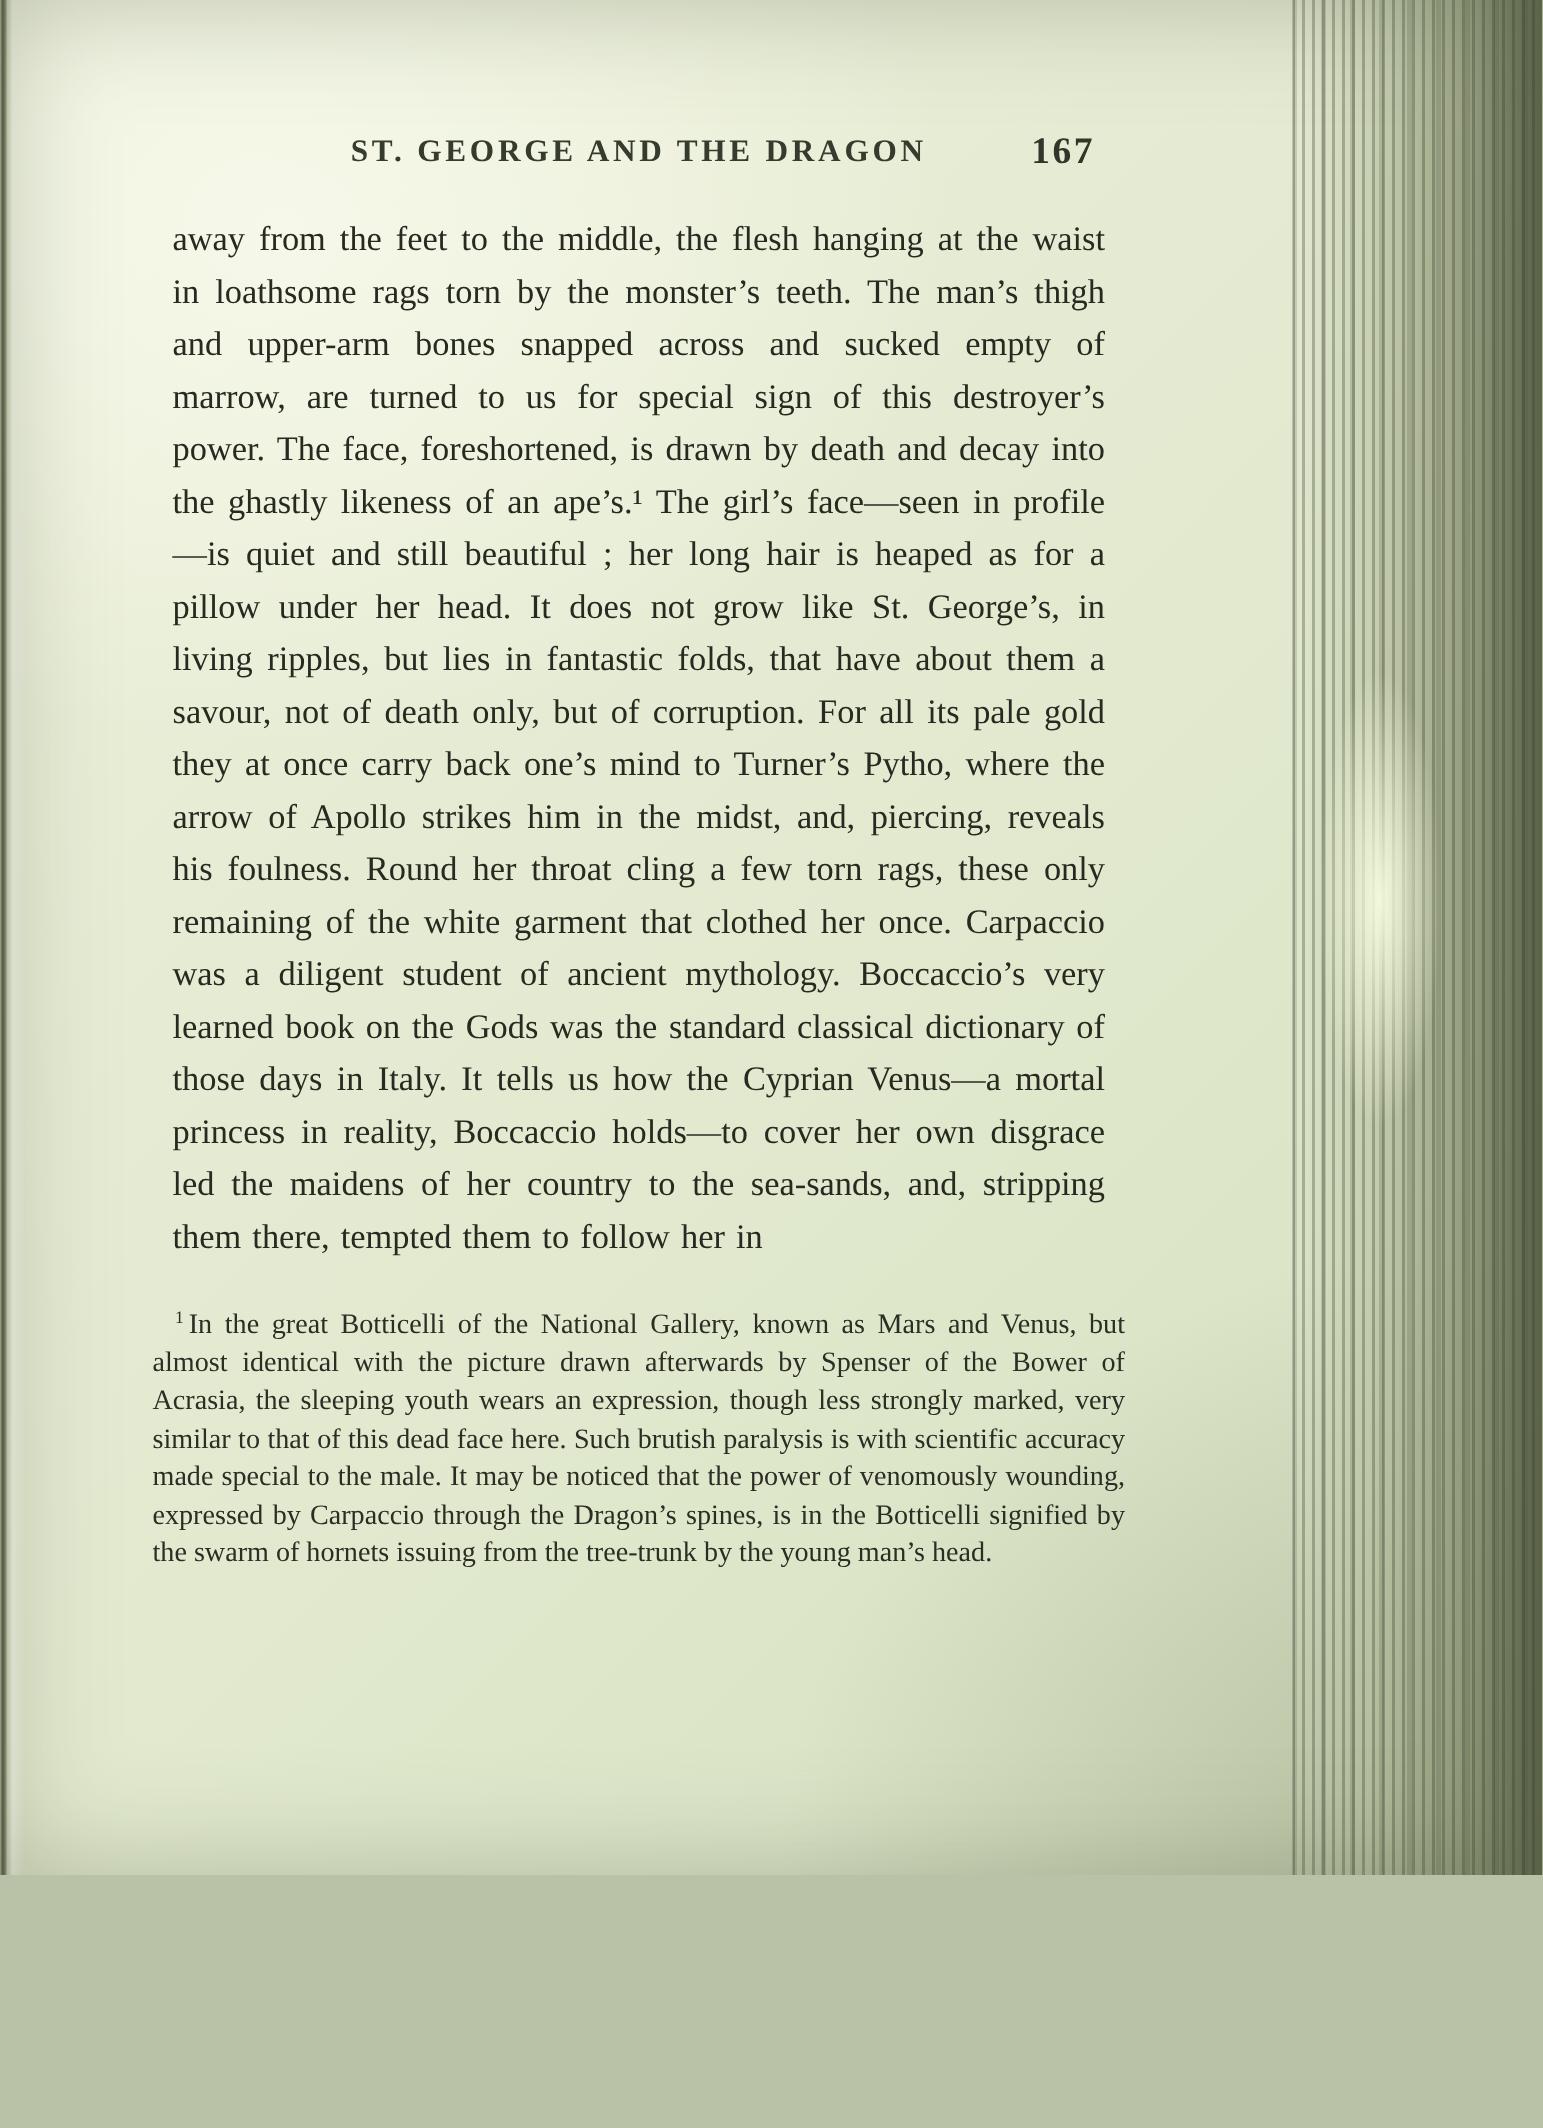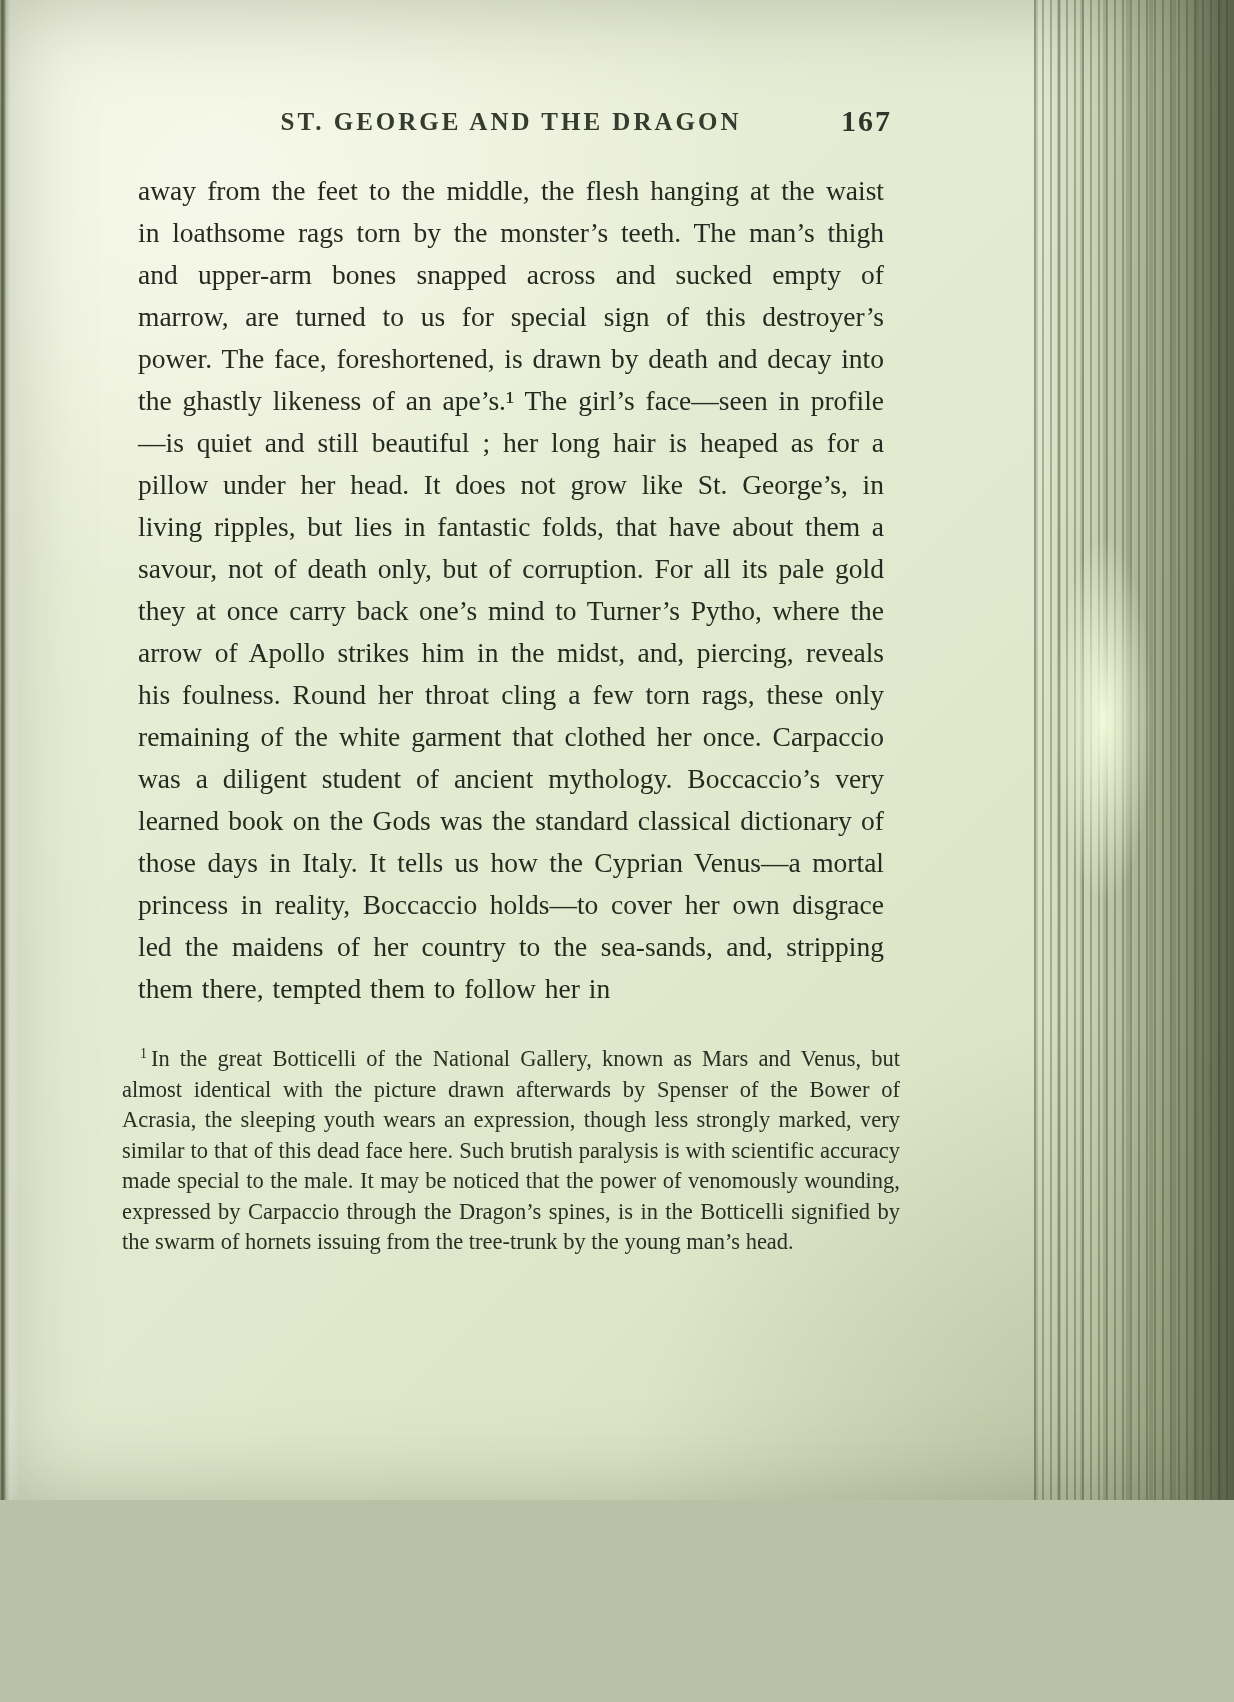--- a/index.html
+++ b/index.html
@@ -65,21 +65,21 @@
   .header .title {
     display: block;
     text-align: center;
     font-size: 25px;
     font-weight: bold;
     letter-spacing: 3px;
     color: #353c2d;
   }
   .header .pagenum {
     position: absolute;
-    right: 8px;
+    right: 24px;
     top: -4px;
     font-size: 30px;
     font-weight: bold;
     letter-spacing: 2px;
     color: #30372a;
   }
 
   .body-text {
     margin: 16px;
     font-size: 27.5px;

